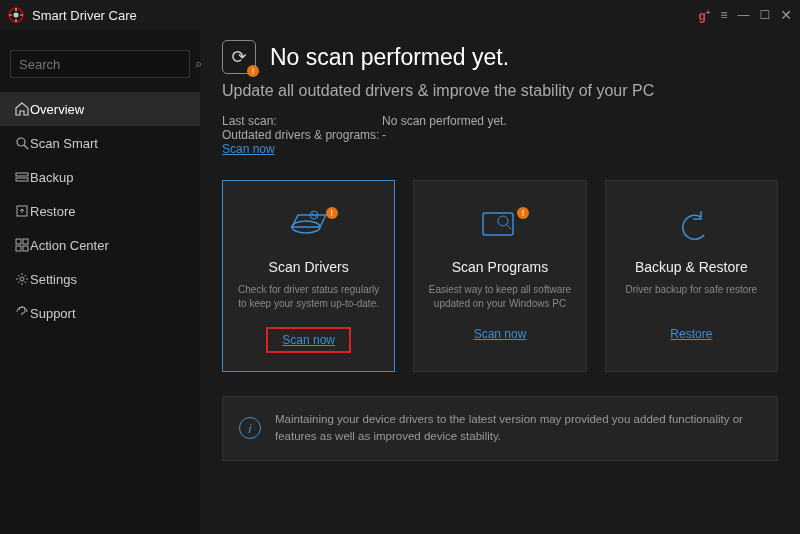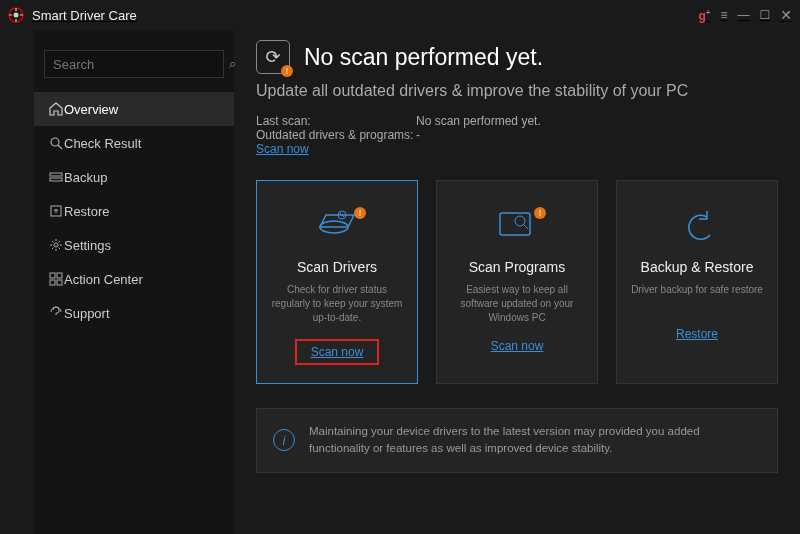--- a/index.html
+++ b/index.html
@@ -1,25 +1,25 @@
 <!DOCTYPE html>
 <html><head>
 <meta charset="utf-8">
 <style>
 * { margin: 0; padding: 0; box-sizing: border-box; font-family: "Segoe UI", Arial, sans-serif; }
 body { width: 800px; height: 534px; background: #1a1a1a; overflow: hidden; }
 .window { width: 100%; height: 100%; background: #1a1a1a; display: flex; flex-direction: column; }
-.titlebar { height: 30px; display: flex; align-items: center; padding: 0 8px; background: #1a1a1a; text-decoration: underline; }
+.titlebar { height: 30px; display: flex; align-items: center; padding: 0 8px; background: #1a1a1a; }
 .titlebar .logo { width: 16px; height: 16px; margin-right: 8px; }
 .titlebar .title { color: #eee; font-size: 13px; flex: 1; }
 .titlebar .controls { display: flex; gap: 10px; align-items: center; }
 .titlebar .controls span { color: #999; font-size: 12px; cursor: pointer; }
 .titlebar .controls span.google { color: #d44; font-weight: bold; }
 .titlebar .controls span.x { font-size: 14px; }
-.body { flex: 1; display: flex; margin-left: 34px; }
+.body { flex: 1; display: flex; }
 .sidebar { width: 200px; background: #141414; display: flex; flex-direction: column; padding-top: 8px; }
 .search { margin: 12px 10px 14px 10px; height: 28px; background: #111; border: 1px solid #333; display: flex; align-items: center; padding: 0 8px; }
 .search input { flex: 1; background: transparent; border: none; outline: none; color: #aaa; font-size: 13px; }
 .search .sicon { color: #888; font-size: 13px; }
 .side-item { display: flex; align-items: center; gap: 0; padding: 9px 14px; color: #ccc; font-size: 13px; cursor: pointer; }
 .side-item.active { background: #2a2a2a; color: #fff; }
 .side-item .icon { width: 16px; height: 16px; display: flex; align-items: center; justify-content: center; color: #bbb; }
 .main { flex: 1; padding: 10px 22px; overflow: hidden; }
 .header { display: flex; align-items: center; gap: 14px; margin-bottom: 8px; }
 .header-icon { width: 34px; height: 34px; border: 1px solid #888; border-radius: 5px; display: flex; align-items: center; justify-content: center; position: relative; }
@@ -78,59 +78,59 @@
           </span>
         <span>Overview</span>
       </div>
       <div class="side-item">
         <span class="icon">
             <svg width="14" height="14" viewBox="0 0 14 14">
               <circle cx="6" cy="6" r="4" fill="none" stroke="#aaa" stroke-width="1.2"></circle>
               <line x1="9" y1="9" x2="13" y2="13" stroke="#aaa" stroke-width="1.2"></line>
             </svg>
           </span>
-        <span>Check Result</span>
+        <span>Scan Smart</span>
       </div>
       <div class="side-item">
         <span class="icon">
             <svg width="14" height="14" viewBox="0 0 14 14">
               <rect x="1" y="3" width="12" height="3" fill="none" stroke="#aaa"></rect>
               <rect x="1" y="8" width="12" height="3" fill="none" stroke="#aaa"></rect>
             </svg>
           </span>
         <span>Backup</span>
       </div>
       <div class="side-item">
         <span class="icon">
             <svg width="14" height="14" viewBox="0 0 14 14">
               <rect x="2" y="2" width="10" height="10" fill="none" stroke="#aaa"></rect>
               <path d="M5 7l2-2 2 2M7 5v4" stroke="#aaa" fill="none"></path>
             </svg>
           </span>
         <span>Restore</span>
-      </div>
-      <div class="side-item">
-        <span class="icon">
-            <svg width="14" height="14" viewBox="0 0 14 14">
-              <circle cx="7" cy="7" r="2" fill="none" stroke="#aaa"></circle>
-              <path d="M7 1v2M7 11v2M1 7h2M11 7h2M3 3l1.5 1.5M9.5 9.5L11 11M11 3L9.5 4.5M4.5 9.5L3 11" stroke="#aaa"></path>
-            </svg>
-          </span>
-        <span>Settings</span>
       </div>
       <div class="side-item">
         <span class="icon">
             <svg width="14" height="14" viewBox="0 0 14 14">
               <rect x="1" y="1" width="5" height="5" fill="none" stroke="#aaa"></rect>
               <rect x="8" y="1" width="5" height="5" fill="none" stroke="#aaa"></rect>
               <rect x="1" y="8" width="5" height="5" fill="none" stroke="#aaa"></rect>
               <rect x="8" y="8" width="5" height="5" fill="none" stroke="#aaa"></rect>
             </svg>
           </span>
         <span>Action Center</span>
+      </div>
+      <div class="side-item">
+        <span class="icon">
+            <svg width="14" height="14" viewBox="0 0 14 14">
+              <circle cx="7" cy="7" r="2" fill="none" stroke="#aaa"></circle>
+              <path d="M7 1v2M7 11v2M1 7h2M11 7h2M3 3l1.5 1.5M9.5 9.5L11 11M11 3L9.5 4.5M4.5 9.5L3 11" stroke="#aaa"></path>
+            </svg>
+          </span>
+        <span>Settings</span>
       </div>
       <div class="side-item">
         <span class="icon">
             <svg width="14" height="14" viewBox="0 0 14 14">
               <path d="M4 4a3 3 0 016 0v1a2 2 0 01-2 2H7v2" fill="none" stroke="#aaa"></path>
               <path d="M2 6a5 5 0 0110 0" fill="none" stroke="#aaa"></path>
             </svg>
           </span>
         <span>Support</span>
       </div>

